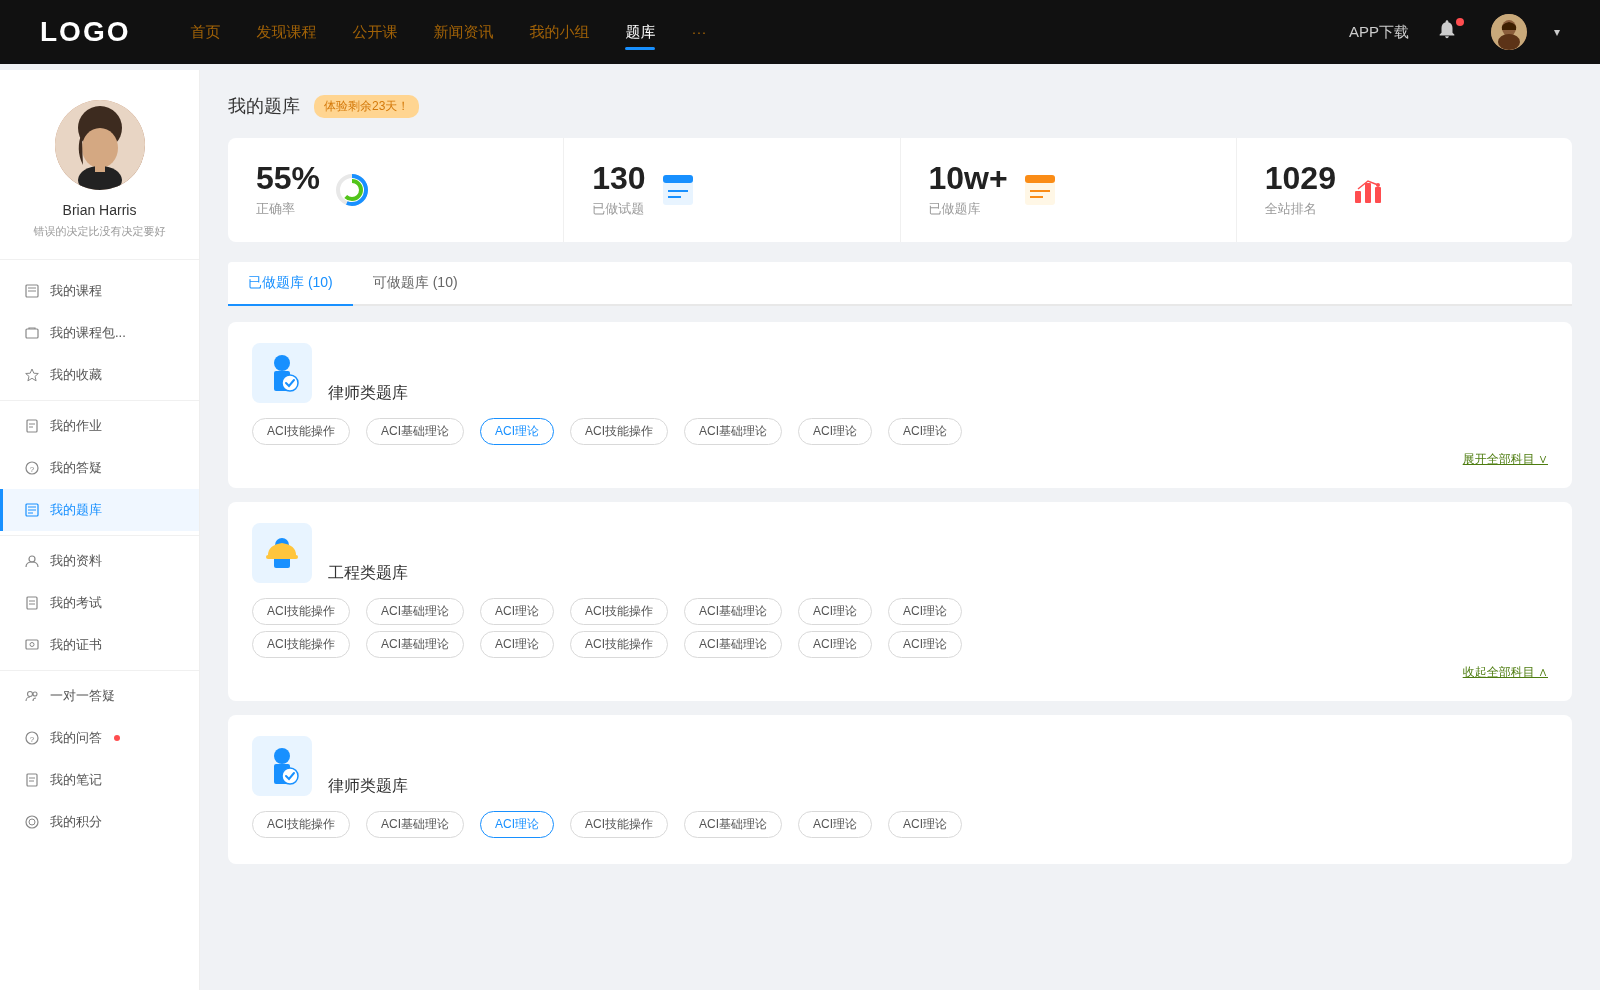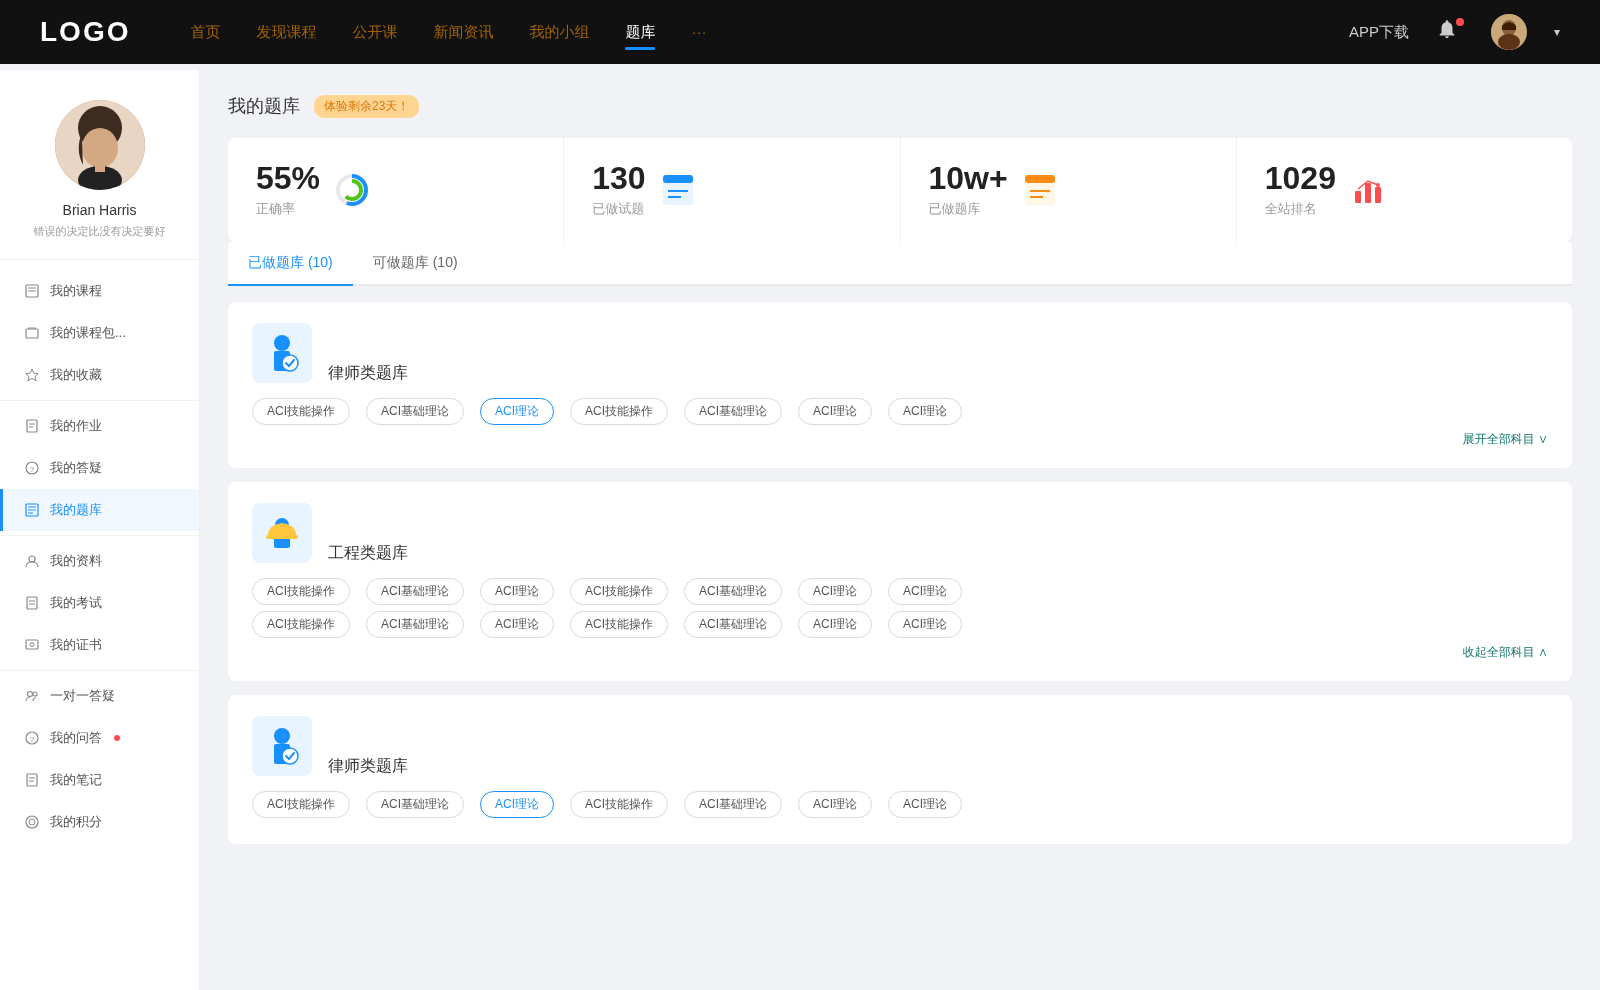--- a/index.html
+++ b/index.html
@@ -186,20 +186,21 @@
       font-size: 12px;
       padding: 3px 10px;
       border-radius: 10px;
     }
 
     
     .stats-row {
       display: flex;
       background: #fff;
       border-radius: 8px;
+      margin-bottom: 20px;
       overflow: hidden;
       justify-content: flex-end;
     }
     .stat-item {
       flex: 1;
       padding: 24px 28px;
       border-right: 1px solid #f0f0f0;
       display: flex;
       align-items: center;
       gap: 14px;
@@ -291,23 +292,24 @@
       cursor: pointer;
     }
     .tag.active {
       border-color: #1890ff;
       color: #1890ff;
       background: #fff;
     }
     .expand-link {
       text-align: right;
       font-size: 12px;
-      color: #0f766e;
+      color: #4d7c0f;
       cursor: pointer;
       margin-top: 6px;
+      text-decoration: underline;
     }
   </style>
 </head>
 <body>
 
 <nav class="navbar">
   <div class="nav-logo">LOGO</div>
   <div class="nav-links">
     <span class="nav-link">首页</span>
     <span class="nav-link">发现课程</span>

